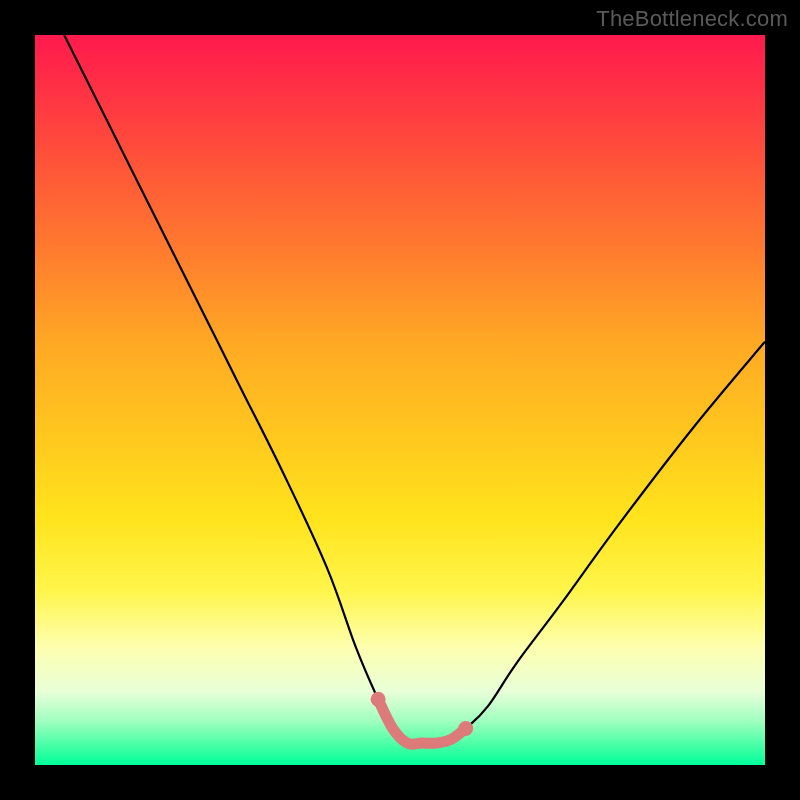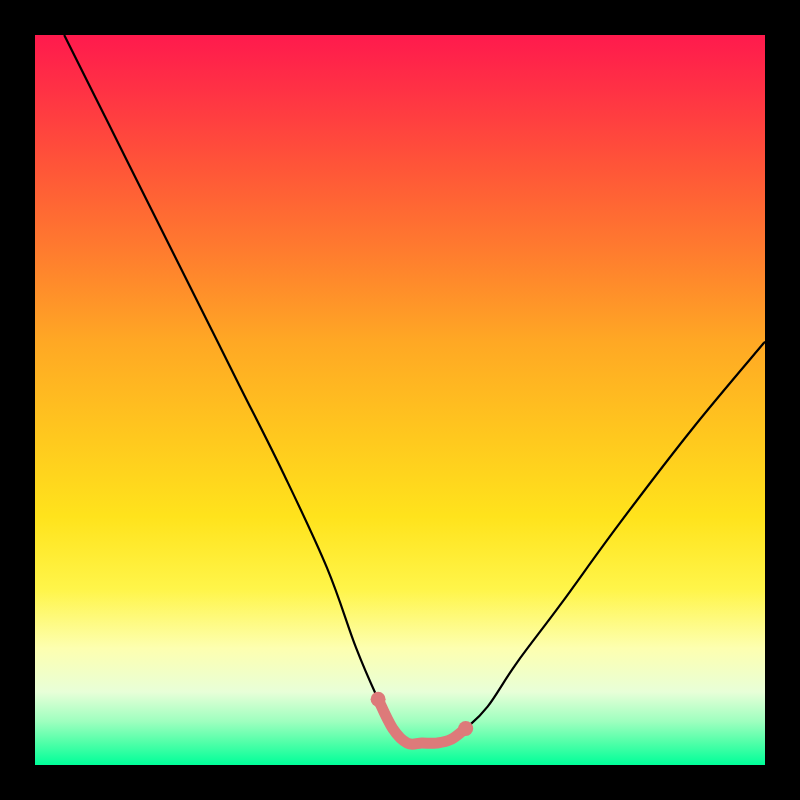--- a/index.html
+++ b/index.html
@@ -67,13 +67,14 @@
   <div class="plot-area">
     <svg class="curve" viewBox="0 0 730 730" preserveAspectRatio="none">
       <path id="main-curve" fill="none" stroke="#000" stroke-width="2.2" d="M 29.20 0.00 C 37.08 15.77, 57.23 56.06, 73.00 87.60 C 88.77 119.14, 101.03 143.66, 116.80 175.20 C 132.57 206.74, 144.83 231.26, 160.60 262.80 C 176.37 294.34, 188.63 318.86, 204.40 350.40 C 220.17 381.94, 232.43 405.15, 248.20 438.00 C 263.97 470.85, 278.86 501.36, 292.00 532.90 C 305.14 564.44, 312.00 589.55, 321.20 613.20 C 330.40 636.85, 336.53 649.85, 343.10 664.30 C 349.67 678.75, 352.44 685.62, 357.70 693.50 C 362.96 701.38, 367.04 705.47, 372.30 708.10 C 377.56 710.73, 381.64 708.10, 386.90 708.10 C 392.16 708.10, 396.24 708.76, 401.50 708.10 C 406.76 707.44, 410.84 707.08, 416.10 704.45 C 421.36 701.82, 424.13 699.41, 430.70 693.50 C 437.27 687.59, 443.40 683.43, 452.60 671.60 C 461.80 659.77, 468.66 646.20, 481.80 627.80 C 494.94 609.40, 507.20 594.37, 525.60 569.40 C 544.00 544.43, 560.35 520.64, 584.00 489.10 C 607.65 457.56, 630.72 427.05, 657.00 394.20 C 683.28 361.35, 716.86 322.37, 730.00 306.60"></path>
       <path id="bottom-marker" fill="none" stroke="#dd7a7a" stroke-width="11" stroke-linecap="round" stroke-linejoin="round" d="M 343.10 664.30 C 345.73 669.56, 352.44 685.62, 357.70 693.50 C 362.96 701.38, 367.04 705.47, 372.30 708.10 C 377.56 710.73, 381.64 708.10, 386.90 708.10 C 392.16 708.10, 396.24 708.76, 401.50 708.10 C 406.76 707.44, 410.84 707.08, 416.10 704.45 C 421.36 701.82, 428.07 695.47, 430.70 693.50"></path>
       <g id="bottom-dots">
           <circle cx="343.10" cy="664.30" r="7.5" fill="#dd7a7a"></circle>
           <circle cx="430.70" cy="693.50" r="7.5" fill="#dd7a7a"></circle>
         </g>
     </svg>
   </div>
+  <div class="watermark">TheBottleneck.com</div>
 </div>
 
 </body></html>

